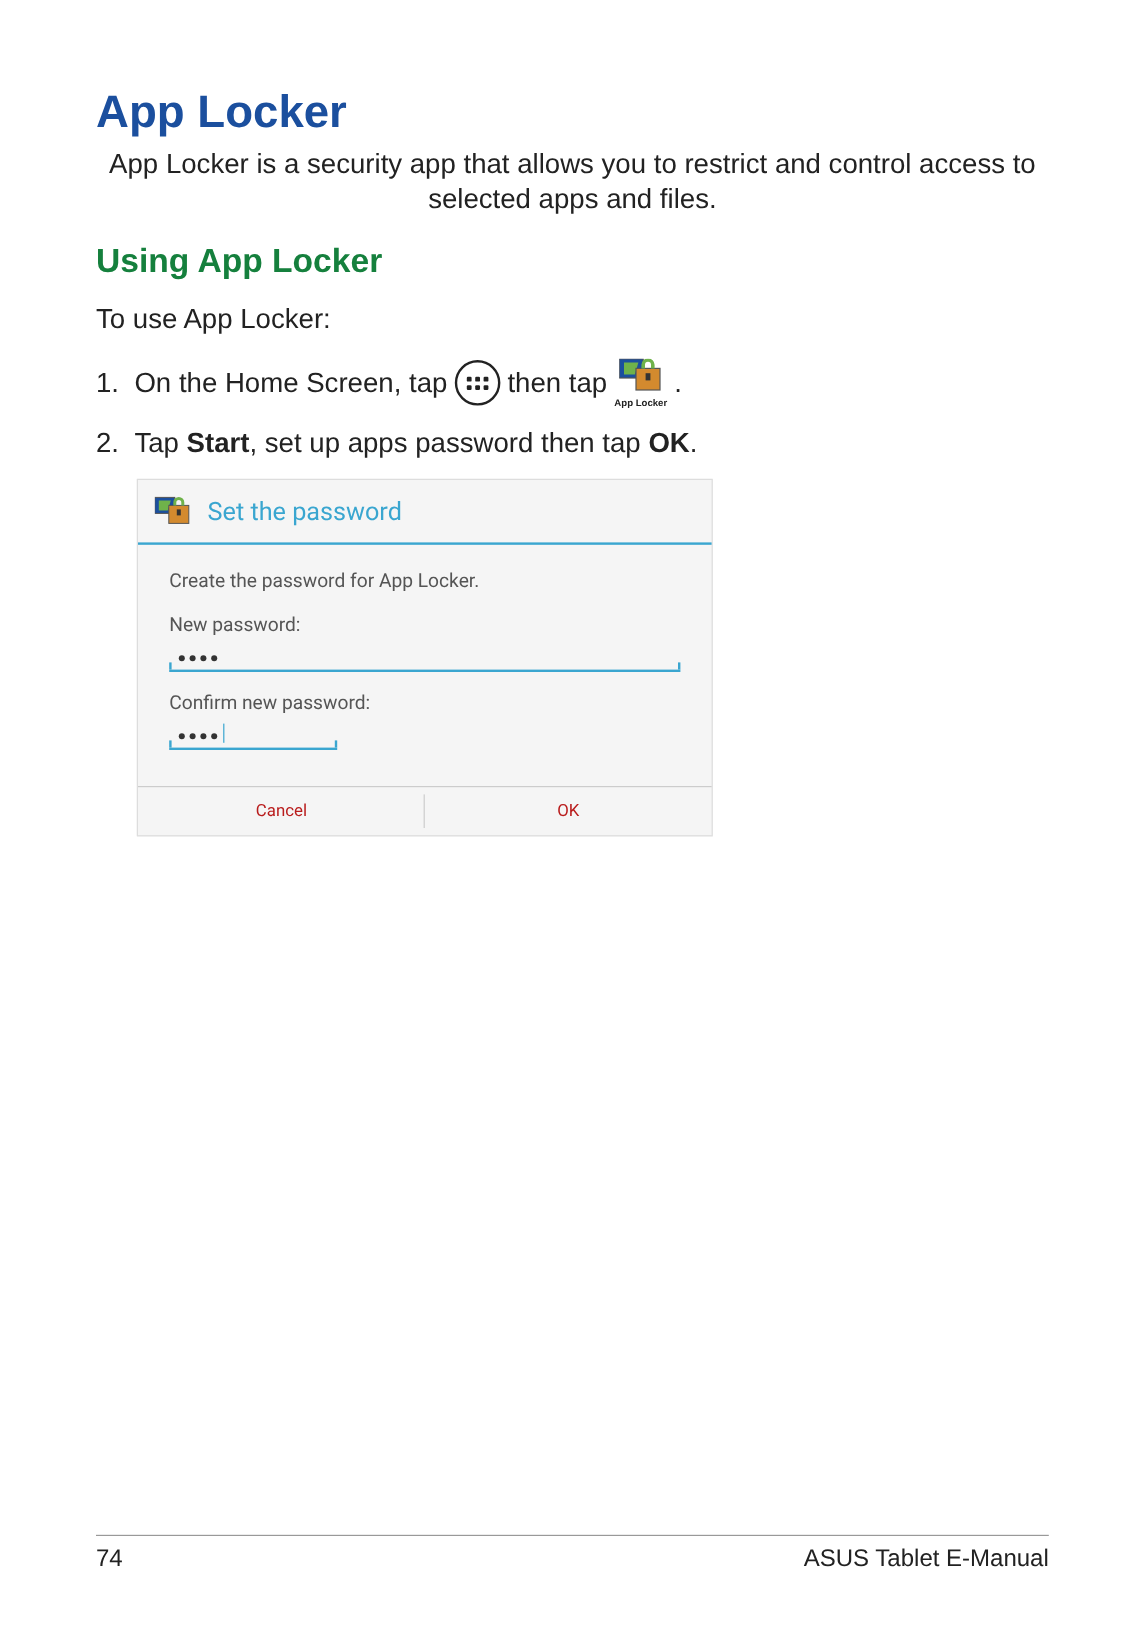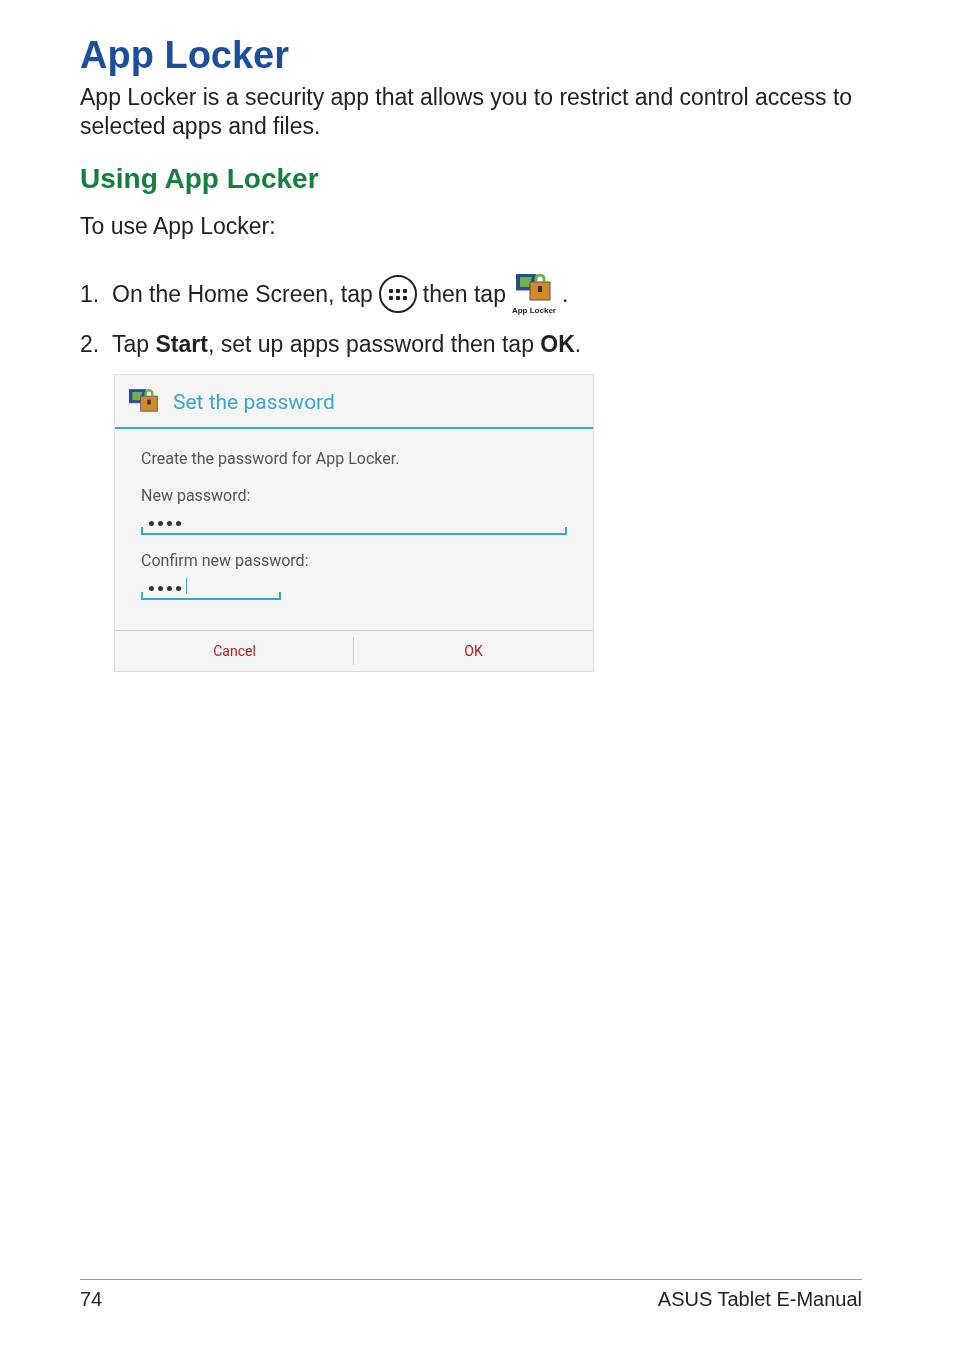--- a/index.html
+++ b/index.html
@@ -5,43 +5,44 @@
     * { box-sizing: border-box; margin: 0; padding: 0; }
     body {
       width: 954px;
       height: 1357px;
       background: #fff;
       font-family: "Segoe UI", "Myriad Pro", Arial, sans-serif;
       position: relative;
       color: #222;
     }
     .page {
-      padding: 34px 80px 0 80px;
+      padding: 73px 80px 0 80px;
     }
     .h1 {
       color: #1b4f9e;
       font-size: 38px;
       font-weight: 700;
       margin-bottom: 6px;
     }
     .intro {
       font-size: 23px;
       line-height: 1.25;
       color: #222;
       margin-bottom: 22px;
+      text-align: center;
     }
     .h2 {
       color: #15803d;
       font-size: 28px;
       font-weight: 700;
       margin-bottom: 18px;
     }
     .lead {
       font-size: 23px;
-      margin-bottom: 34px;
+      margin-bottom: 20px;
     }
     ol.steps {
       list-style: none;
       padding-left: 0;
     }
     ol.steps > li {
       font-size: 23px;
       margin-bottom: 16px;
       display: flex;
       align-items: center;
@@ -172,21 +173,21 @@
       content: "";
       position: absolute;
       right: 0; top: 6px; bottom: 6px;
       width: 1px;
       background: #ccc;
     }
 
     .footer {
       position: absolute;
       left: 80px;
-      right: 92px;
+      right: 80px;
       bottom: 46px;
       border-top: 1px solid #999;
       padding-top: 8px;
       display: flex;
       justify-content: space-between;
       font-size: 20px;
       color: #222;
     }
   </style>
 </head>

